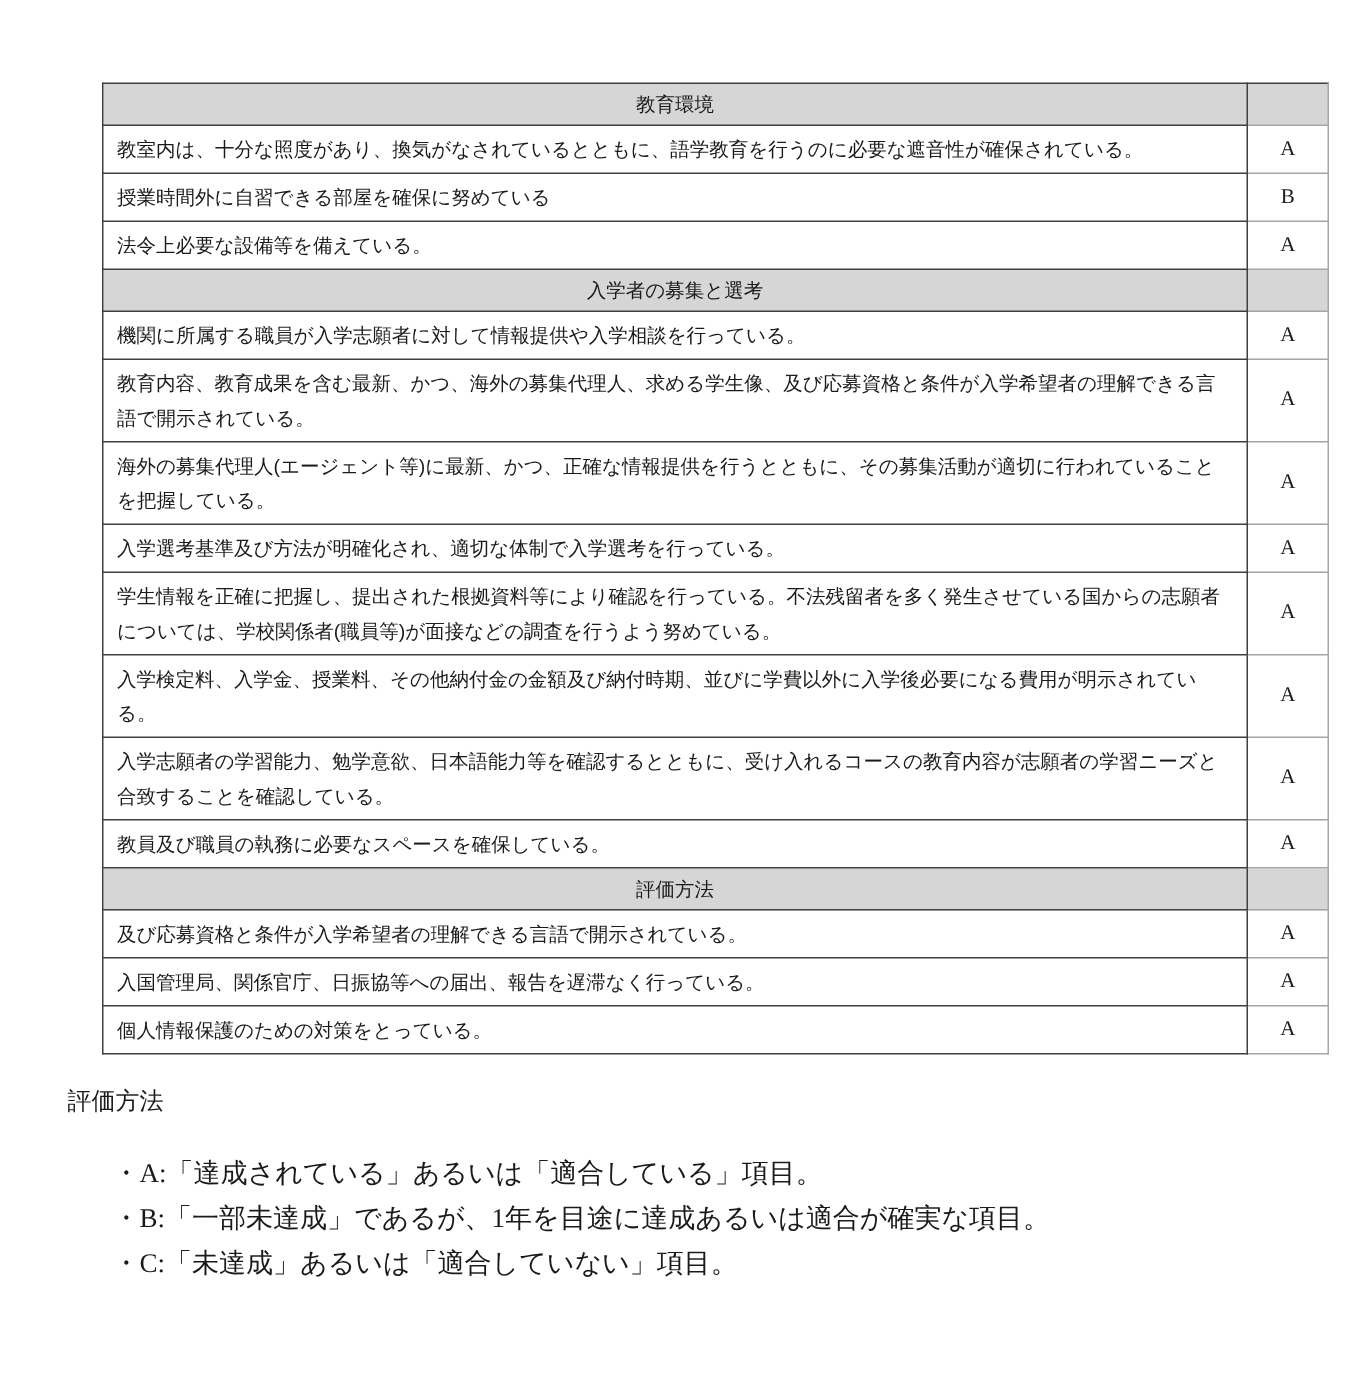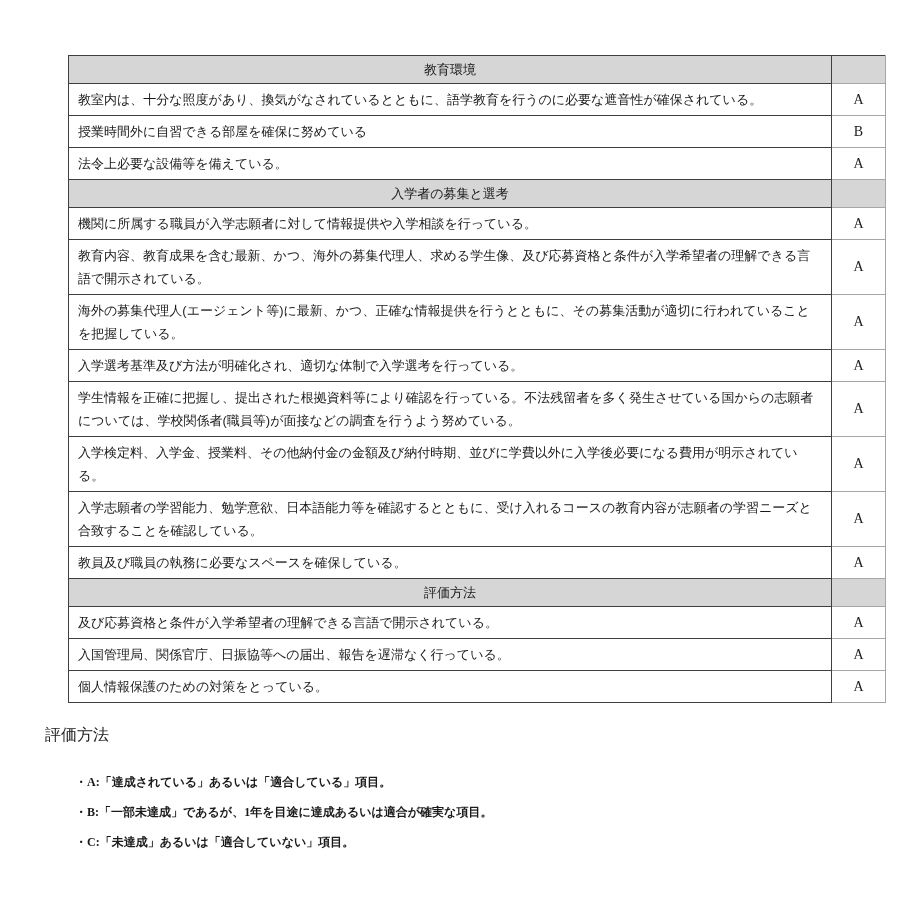--- a/index.html
+++ b/index.html
@@ -64,23 +64,22 @@
     font-family:"Liberation Serif","DejaVu Serif",serif;
     color:var(--ink);
   }
   .legend-title{
     font-size:16px;
     line-height:20px;
     margin-bottom:22px;
   }
   .legend-item{
     padding-left:30px;
-    font-size:12px;
+    font-size:18px;
     line-height:30px;
-    font-weight:bold;
   }
 </style>
 </head>
 <body>
 
 <div class="page">
 
   <table class="criteria">
     <colgroup>
       <col>

